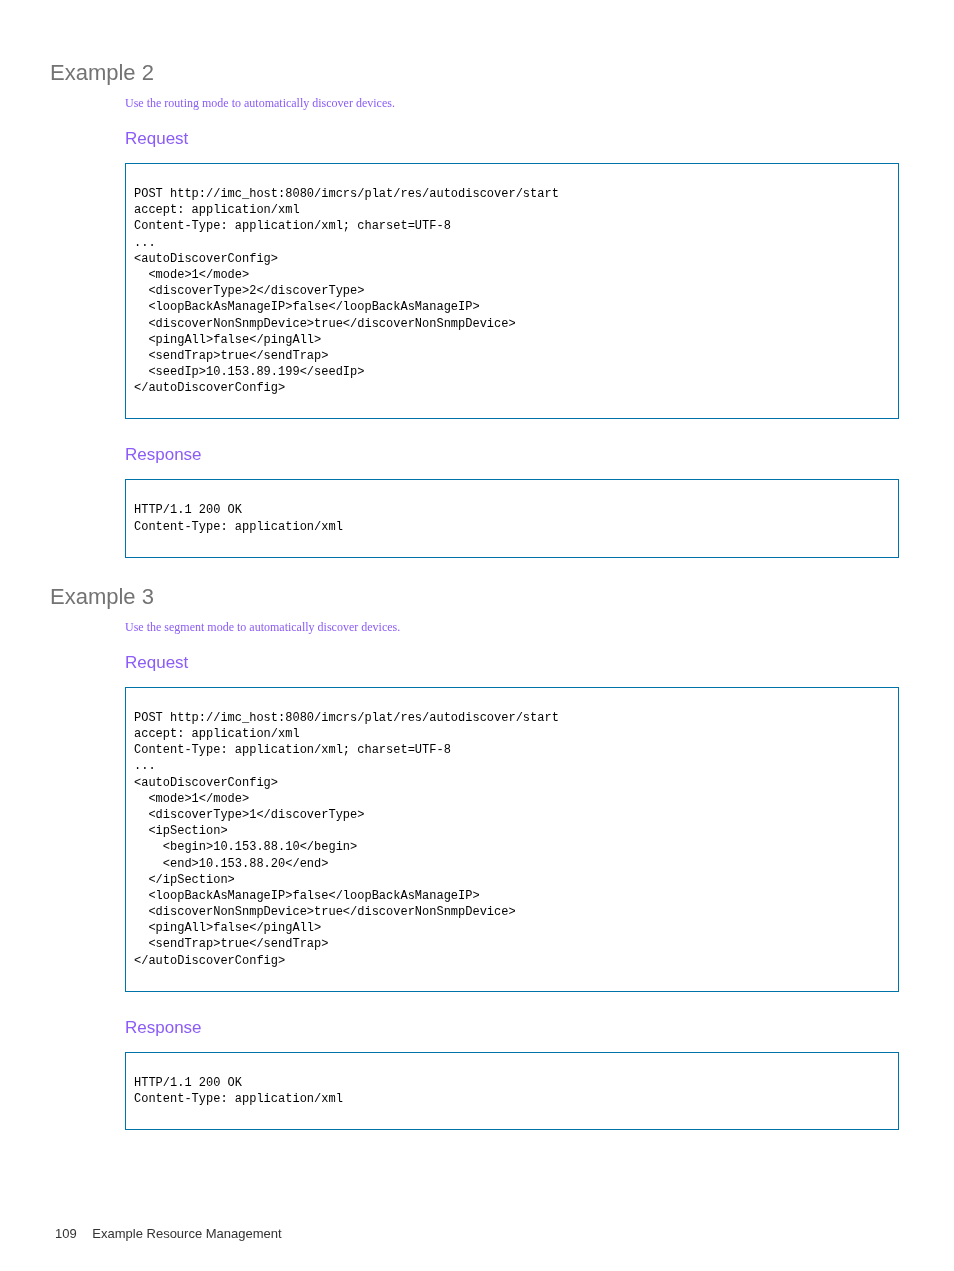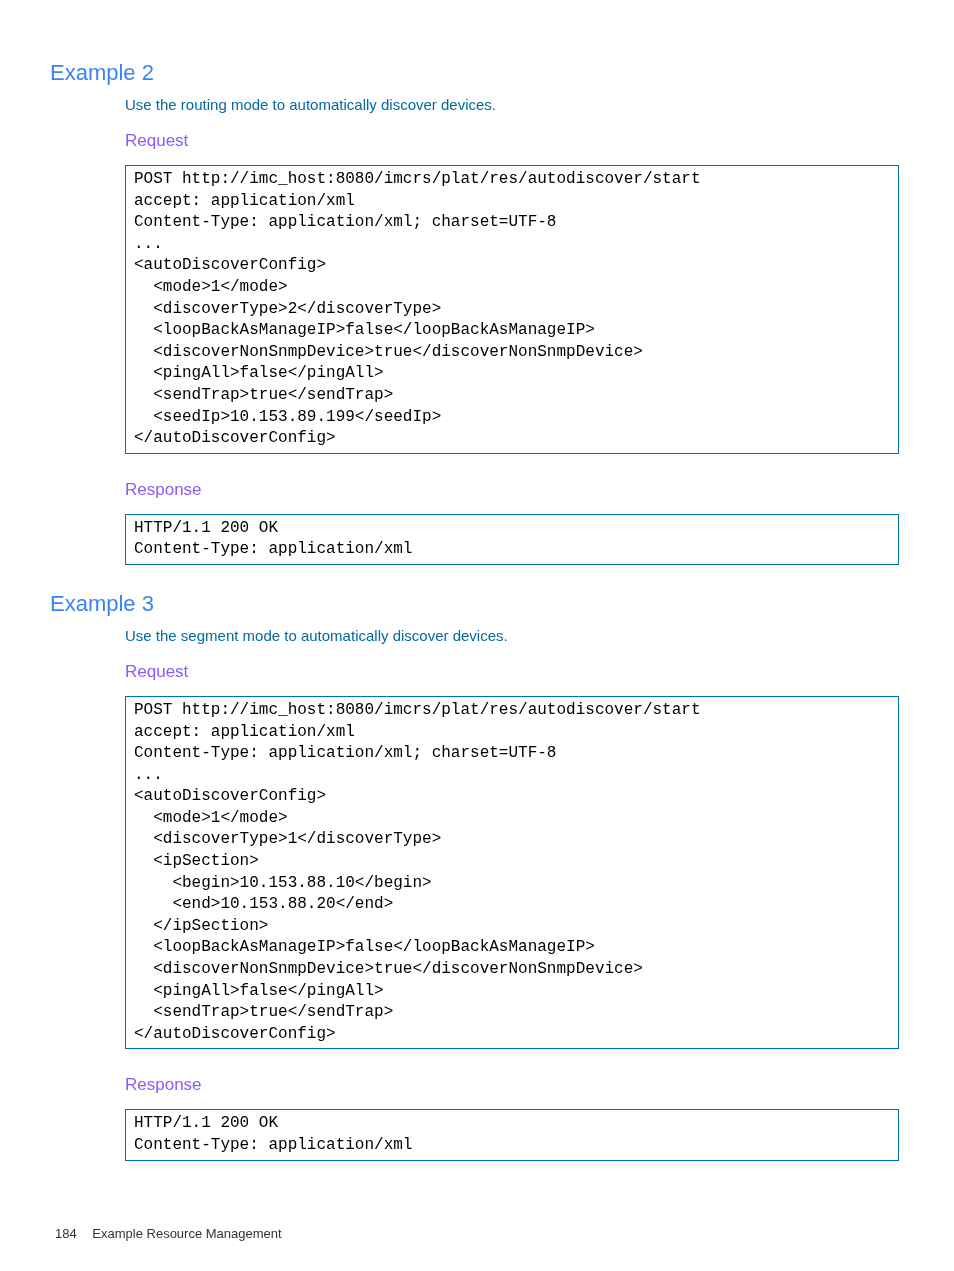--- a/index.html
+++ b/index.html
@@ -9,47 +9,48 @@
     }
     body {
       font-family: Arial, Helvetica, sans-serif;
       background: #ffffff;
       width: 954px;
       height: 1271px;
       padding: 60px 55px 30px 55px;
       position: relative;
     }
     .section-heading {
-      color: #3b82f6;
+      color: #737373;
       font-size: 22px;
       font-weight: normal;
       margin-bottom: 10px;
       margin-left: -5px;
     }
     .body-text {
-      font-size: 15px;
-      color: #0369a1;
+      font-size: 12px;
+      color: #8b5cf6;
       margin-left: 70px;
       margin-bottom: 18px;
+      font-family: Liberation Serif, serif;
     }
     .sub-heading {
       color: #8b5cf6;
       font-size: 17px;
       font-weight: normal;
       margin-left: 70px;
       margin-bottom: 14px;
     }
     .code-box {
       border: 1.5px solid #0073a8;
       margin-left: 70px;
       margin-right: 0;
       margin-bottom: 26px;
-      padding: 3px 8px;
+      padding: 22px 8px;
       font-family: "Courier New", Courier, monospace;
-      font-size: 16px;
+      font-size: 12px;
       line-height: 1.35;
       white-space: pre;
       color: #000;
     }
     .footer {
       position: absolute;
       bottom: 30px;
       left: 55px;
       font-size: 13px;
       color: #333;
@@ -102,15 +103,15 @@
   &lt;discoverNonSnmpDevice&gt;true&lt;/discoverNonSnmpDevice&gt;
   &lt;pingAll&gt;false&lt;/pingAll&gt;
   &lt;sendTrap&gt;true&lt;/sendTrap&gt;
 &lt;/autoDiscoverConfig&gt;</div>
 
 <h3 class="sub-heading">Response</h3>
 <div class="code-box">HTTP/1.1 200 OK
 Content-Type: application/xml</div>
 
 <div class="footer">
-  <span class="page-num">184</span>
+  <span class="page-num">109</span>
   <span>Example Resource Management</span>
 </div>
 
 </body></html>

